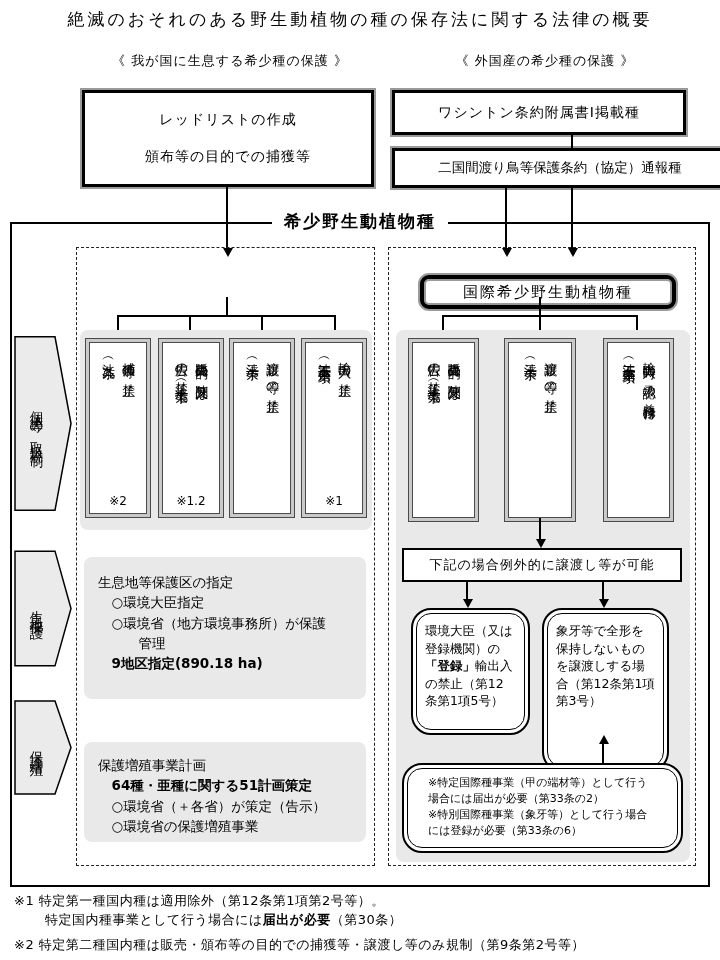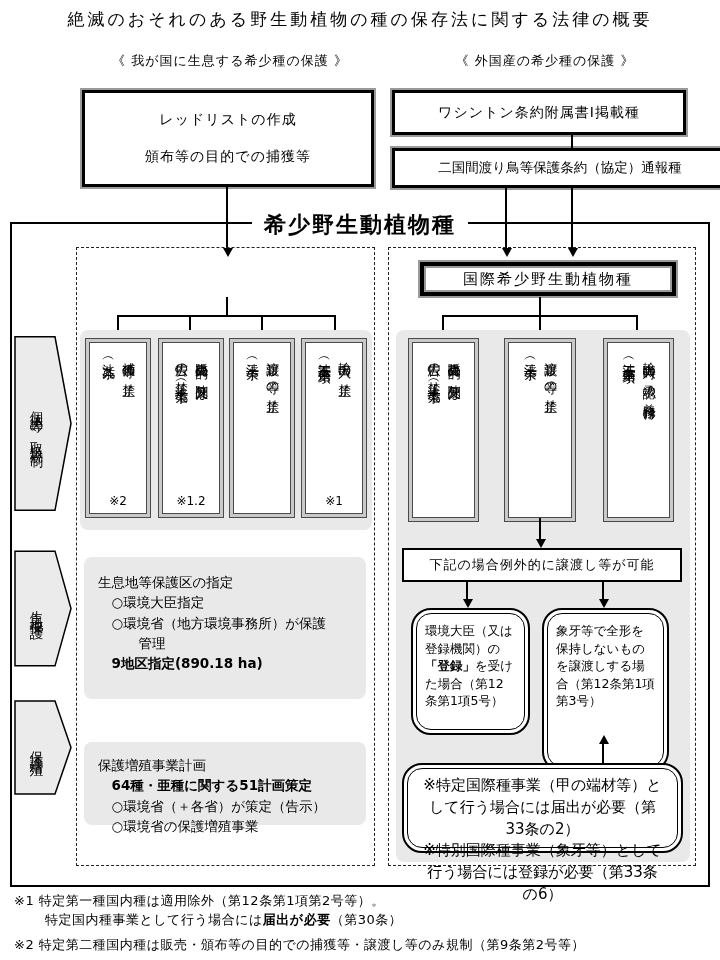--- a/index.html
+++ b/index.html
@@ -56,21 +56,21 @@
 
   .panel-text { white-space:pre-line; font-size:13.5px; line-height:1.5; }
   .bold { font-weight:bold; }
   .fn { position:absolute; font-size:13px; letter-spacing:0.5px; }
 
   .title { position:absolute; top:8px; left:0; width:720px; text-align:center;
     font-size:17px; letter-spacing:3px; }
   .subhead { position:absolute; top:52px; font-size:13px; text-align:center;
     letter-spacing:1px; }
   .mainlabel { position:absolute; top:210px; left:50%; transform:translateX(-50%);
-    background:#fff; padding:0 12px; font-size:22px; font-weight:bold;
+    background:#fff; padding:0 12px; font-size:17px; font-weight:bold;
     letter-spacing:2px; white-space:nowrap; }
 </style>
 </head>
 <body>
 
 <div id="stage">
 
   <div class="title">絶滅のおそれのある野生動植物の種の保存法に関する法律の概要</div>
   <div class="subhead" style="left:385px; width:320px;">《 外国産の希少種の保護 》</div>
   <div class="subhead" style="left:70px; width:320px;">《 我が国に生息する希少種の保護 》</div>
@@ -89,21 +89,21 @@
   <div class="arr-down" style="left:506px; top:248px;"></div>
   <div class="vline" style="left:571px; top:188px; height:61px;"></div>
   <div class="arr-down" style="left:572px; top:248px;"></div>
 
   <div class="abs" style="left:10px; top:222px; width:700px; height:665px; border:2px solid #000; box-sizing:border-box;"></div>
   <div class="mainlabel">希少野生動植物種</div>
 
   <div class="dashedbox" style="left:76px; top:247px; width:299px; height:619px;"></div>
   <div class="dashedbox" style="left:388px; top:247px; width:308px; height:619px;"></div>
 
-  <div class="hdrbox ctr" style="left:420px; top:262px; width:256px; height:34px;">国際希少野生動植物種</div>
+  <div class="hdrbox ctr" style="left:420px; top:275px; width:256px; height:34px;border-radius:9px;">国際希少野生動植物種</div>
 
   <div class="vline" style="left:226px; top:297px; height:20px;"></div>
   <div class="hline" style="left:117px; top:315px; width:219px;"></div>
   <div class="vline" style="left:117px; top:315px; height:19px;"></div>
   <div class="arr-down" style="left:118px; top:332px;"></div>
   <div class="vline" style="left:189px; top:315px; height:19px;"></div>
   <div class="arr-down" style="left:190px; top:332px;"></div>
   <div class="vline" style="left:261px; top:315px; height:19px;"></div>
   <div class="arr-down" style="left:262px; top:332px;"></div>
   <div class="vline" style="left:334px; top:315px; height:19px;"></div>
@@ -159,44 +159,44 @@
 
   <div class="plainbox ctr" style="left:402px; top:548px; width:280px; height:34px;">下記の場合例外的に譲渡し等が可能</div>
 
   <div class="vline" style="left:466px; top:582px; height:18px;"></div>
   <div class="arr-down" style="left:467px; top:599px;"></div>
   <div class="vline" style="left:602px; top:582px; height:18px;"></div>
   <div class="arr-down" style="left:603px; top:599px;"></div>
 
   <div class="round" style="left:411px; top:608px; width:119px; height:127px;">
     <div class="round-in">
-      <span>環境大臣（又は登録機関）の</span><span class="bold">「登録」</span><span>を受けた場合（第12条第1項5号）</span>
+      <span>環境大臣（又は登録機関）の</span><span class="bold">「登録」</span><span>輸出入の禁止（第12条第1項5号）</span>
     </div>
   </div>
   <div class="round" style="left:542px; top:608px; width:127px; height:164px;">
     <div class="round-in">象牙等で全形を保持しないものを譲渡しする場合（第12条第1項第3号）</div>
   </div>
 
   <div class="vline" style="left:602px; top:743px; height:20px;"></div>
   <div class="arr-up" style="left:603px; top:735px;"></div>
 
   <div class="round" style="left:402px; top:763px; width:281px; height:90px;">
-    <div class="round-in" style="white-space:pre-line; font-size:15px; line-height:1.45; padding:6px 12px;text-align:center;">※特定国際種事業（甲の端材等）として行う場合には届出が必要（第33条の2）
+    <div class="round-in" style="white-space:pre-line; font-size:11px; line-height:1.45; padding:6px 20px;">※特定国際種事業（甲の端材等）として行う場合には届出が必要（第33条の2）
 ※特別国際種事業（象牙等）として行う場合には登録が必要（第33条の6）</div>
   </div>
 
   <div class="gray" style="left:84px; top:557px; width:282px; height:142px; padding:15px 10px 0 14px; box-sizing:border-box;">
     <div class="panel-text">生息地等保護区の指定
 　○環境大臣指定
 　○環境省（地方環境事務所）が保護
 　　　管理</div>
     <div class="panel-text bold">　9地区指定(890.18 ha)</div>
   </div>
 
-  <div class="gray" style="left:84px; top:742px; width:282px; height:83px; padding:13px 10px 0 14px; box-sizing:border-box;">
+  <div class="gray" style="left:84px; top:742px; width:282px; height:100px; padding:13px 10px 0 14px; box-sizing:border-box;">
     <div class="panel-text">保護増殖事業計画</div>
     <div class="panel-text bold">　64種・亜種に関する51計画策定</div>
     <div class="panel-text">　○環境省（＋各省）が策定（告示）
 　○環境省の保護増殖事業</div>
   </div>
 
   <div class="pent" style="left:14px; top:335px; width:58px; height:177px;">
     <svg viewBox="0 0 58 100" preserveAspectRatio="none">
         <polygon points="1,1 41,1 57,50 41,99 1,99" fill="#ebebeb" stroke="#000" stroke-width="1.5" vector-effect="non-scaling-stroke"></polygon>
       </svg>

